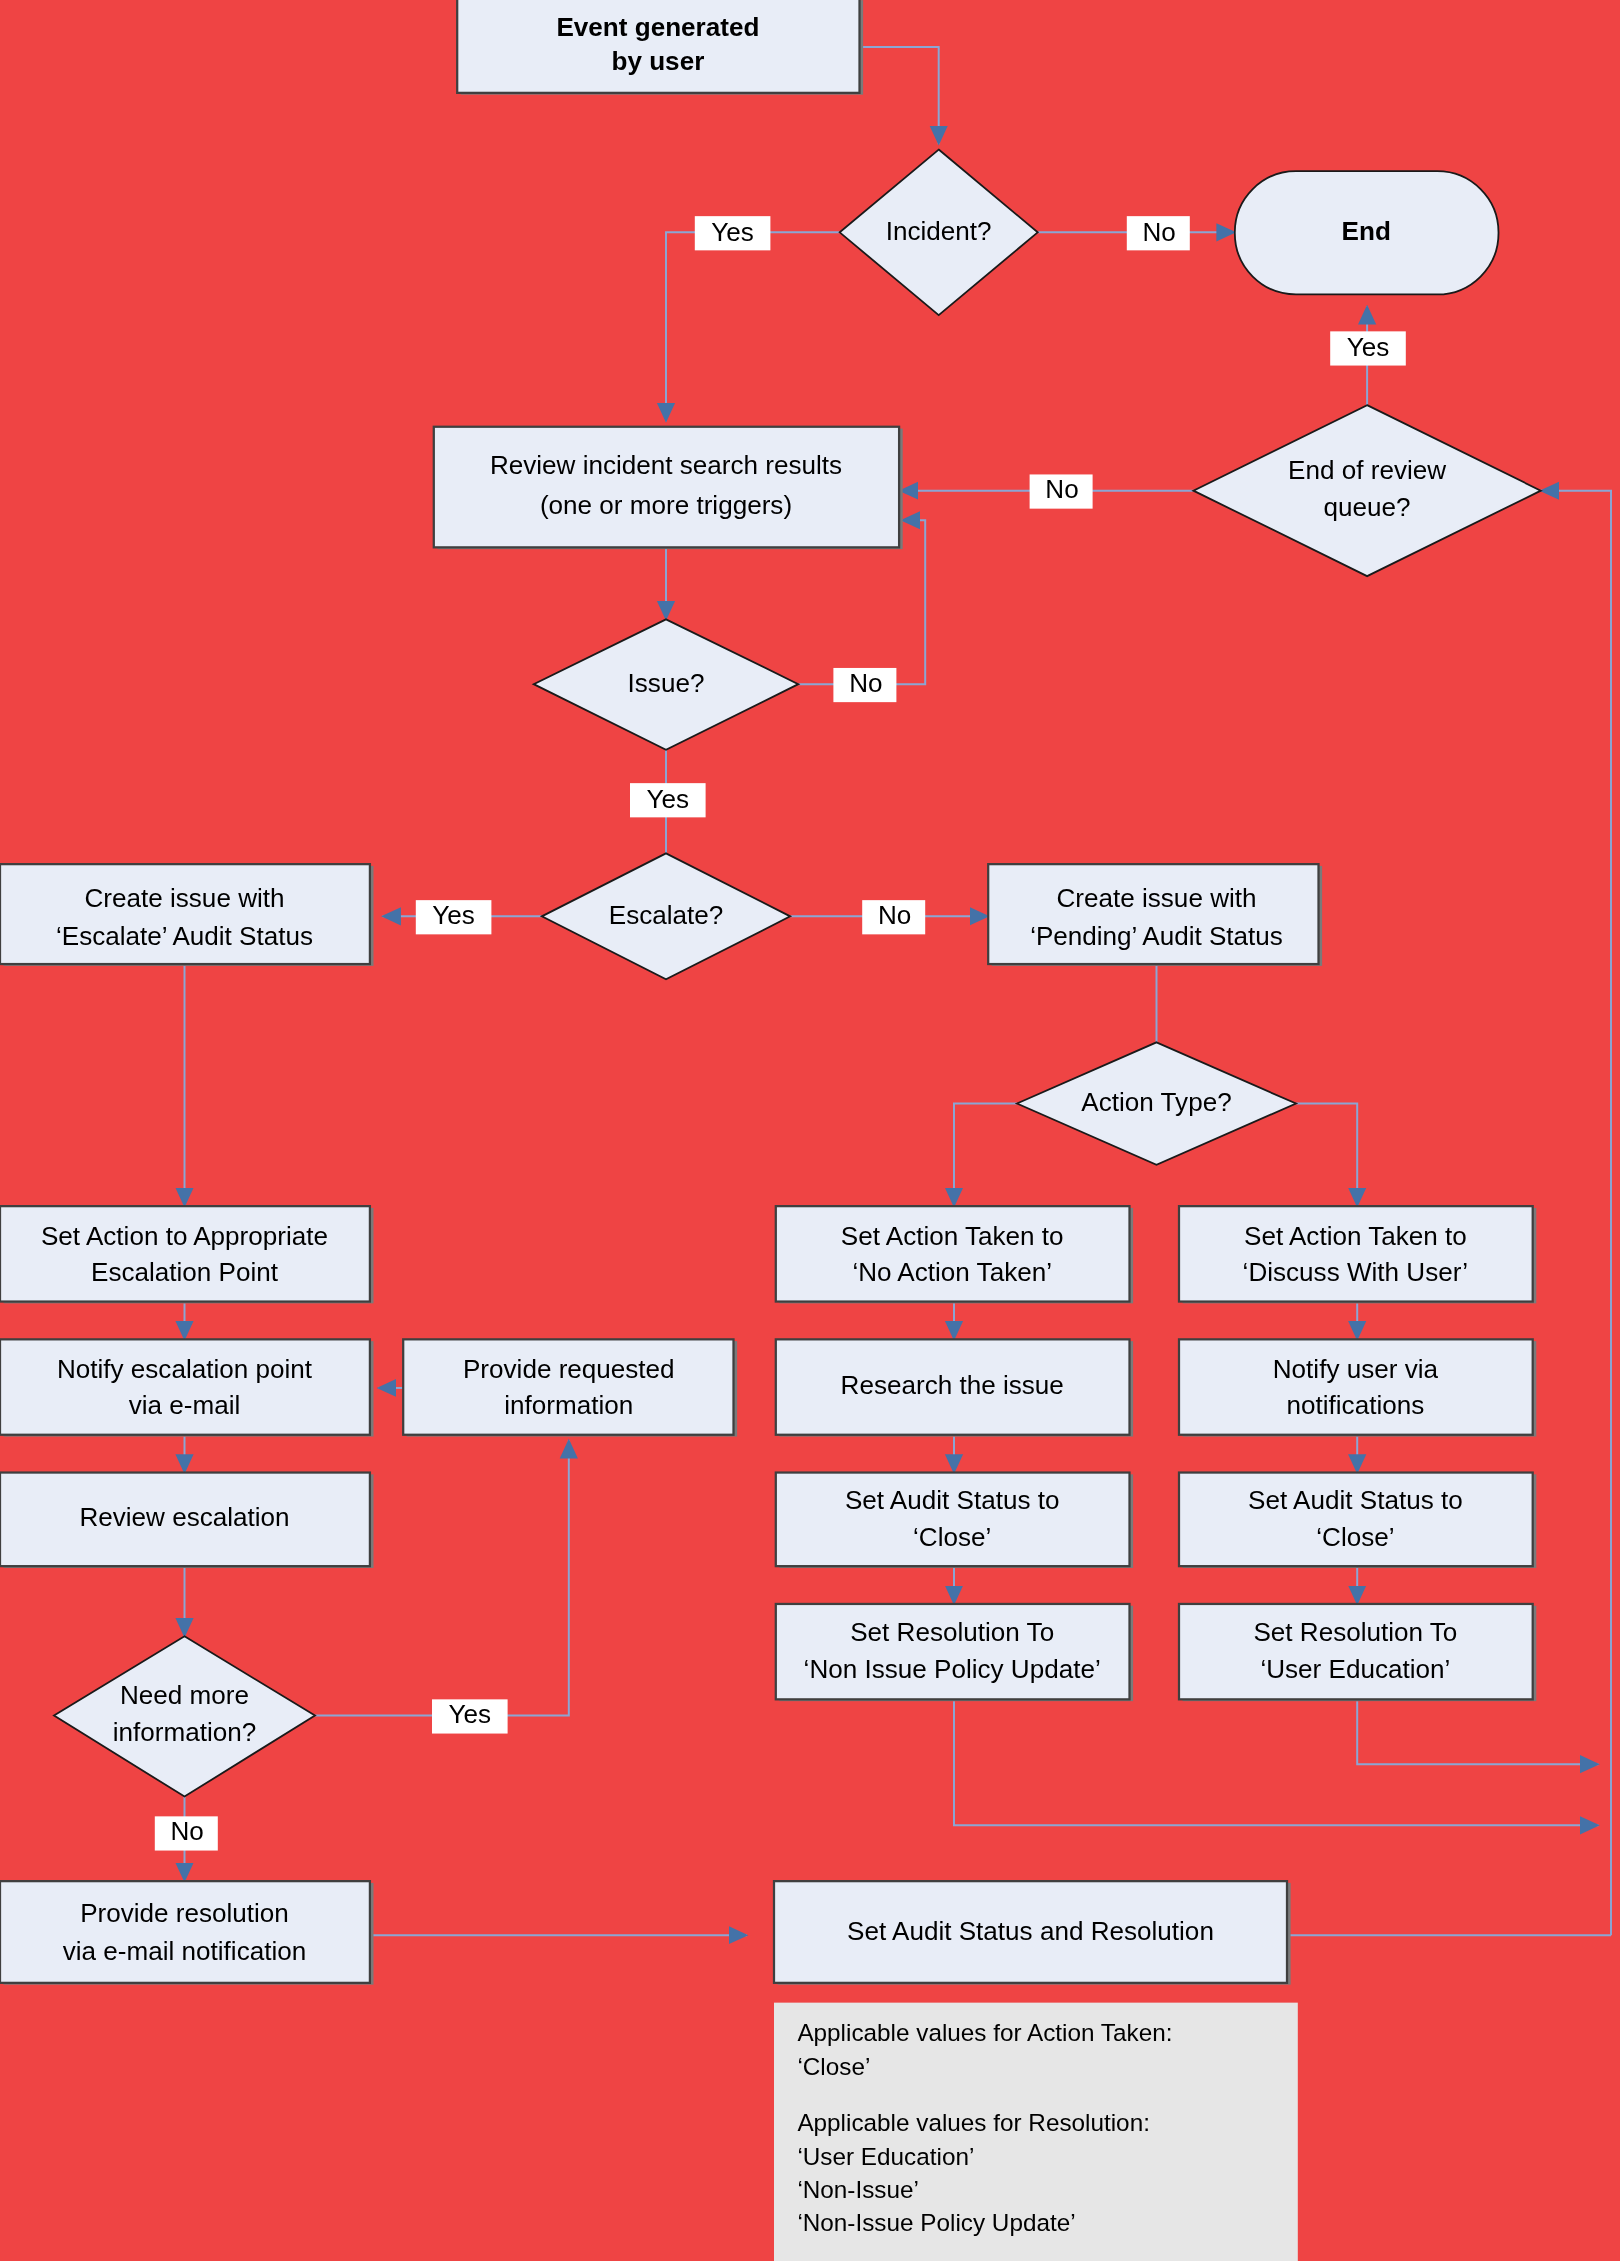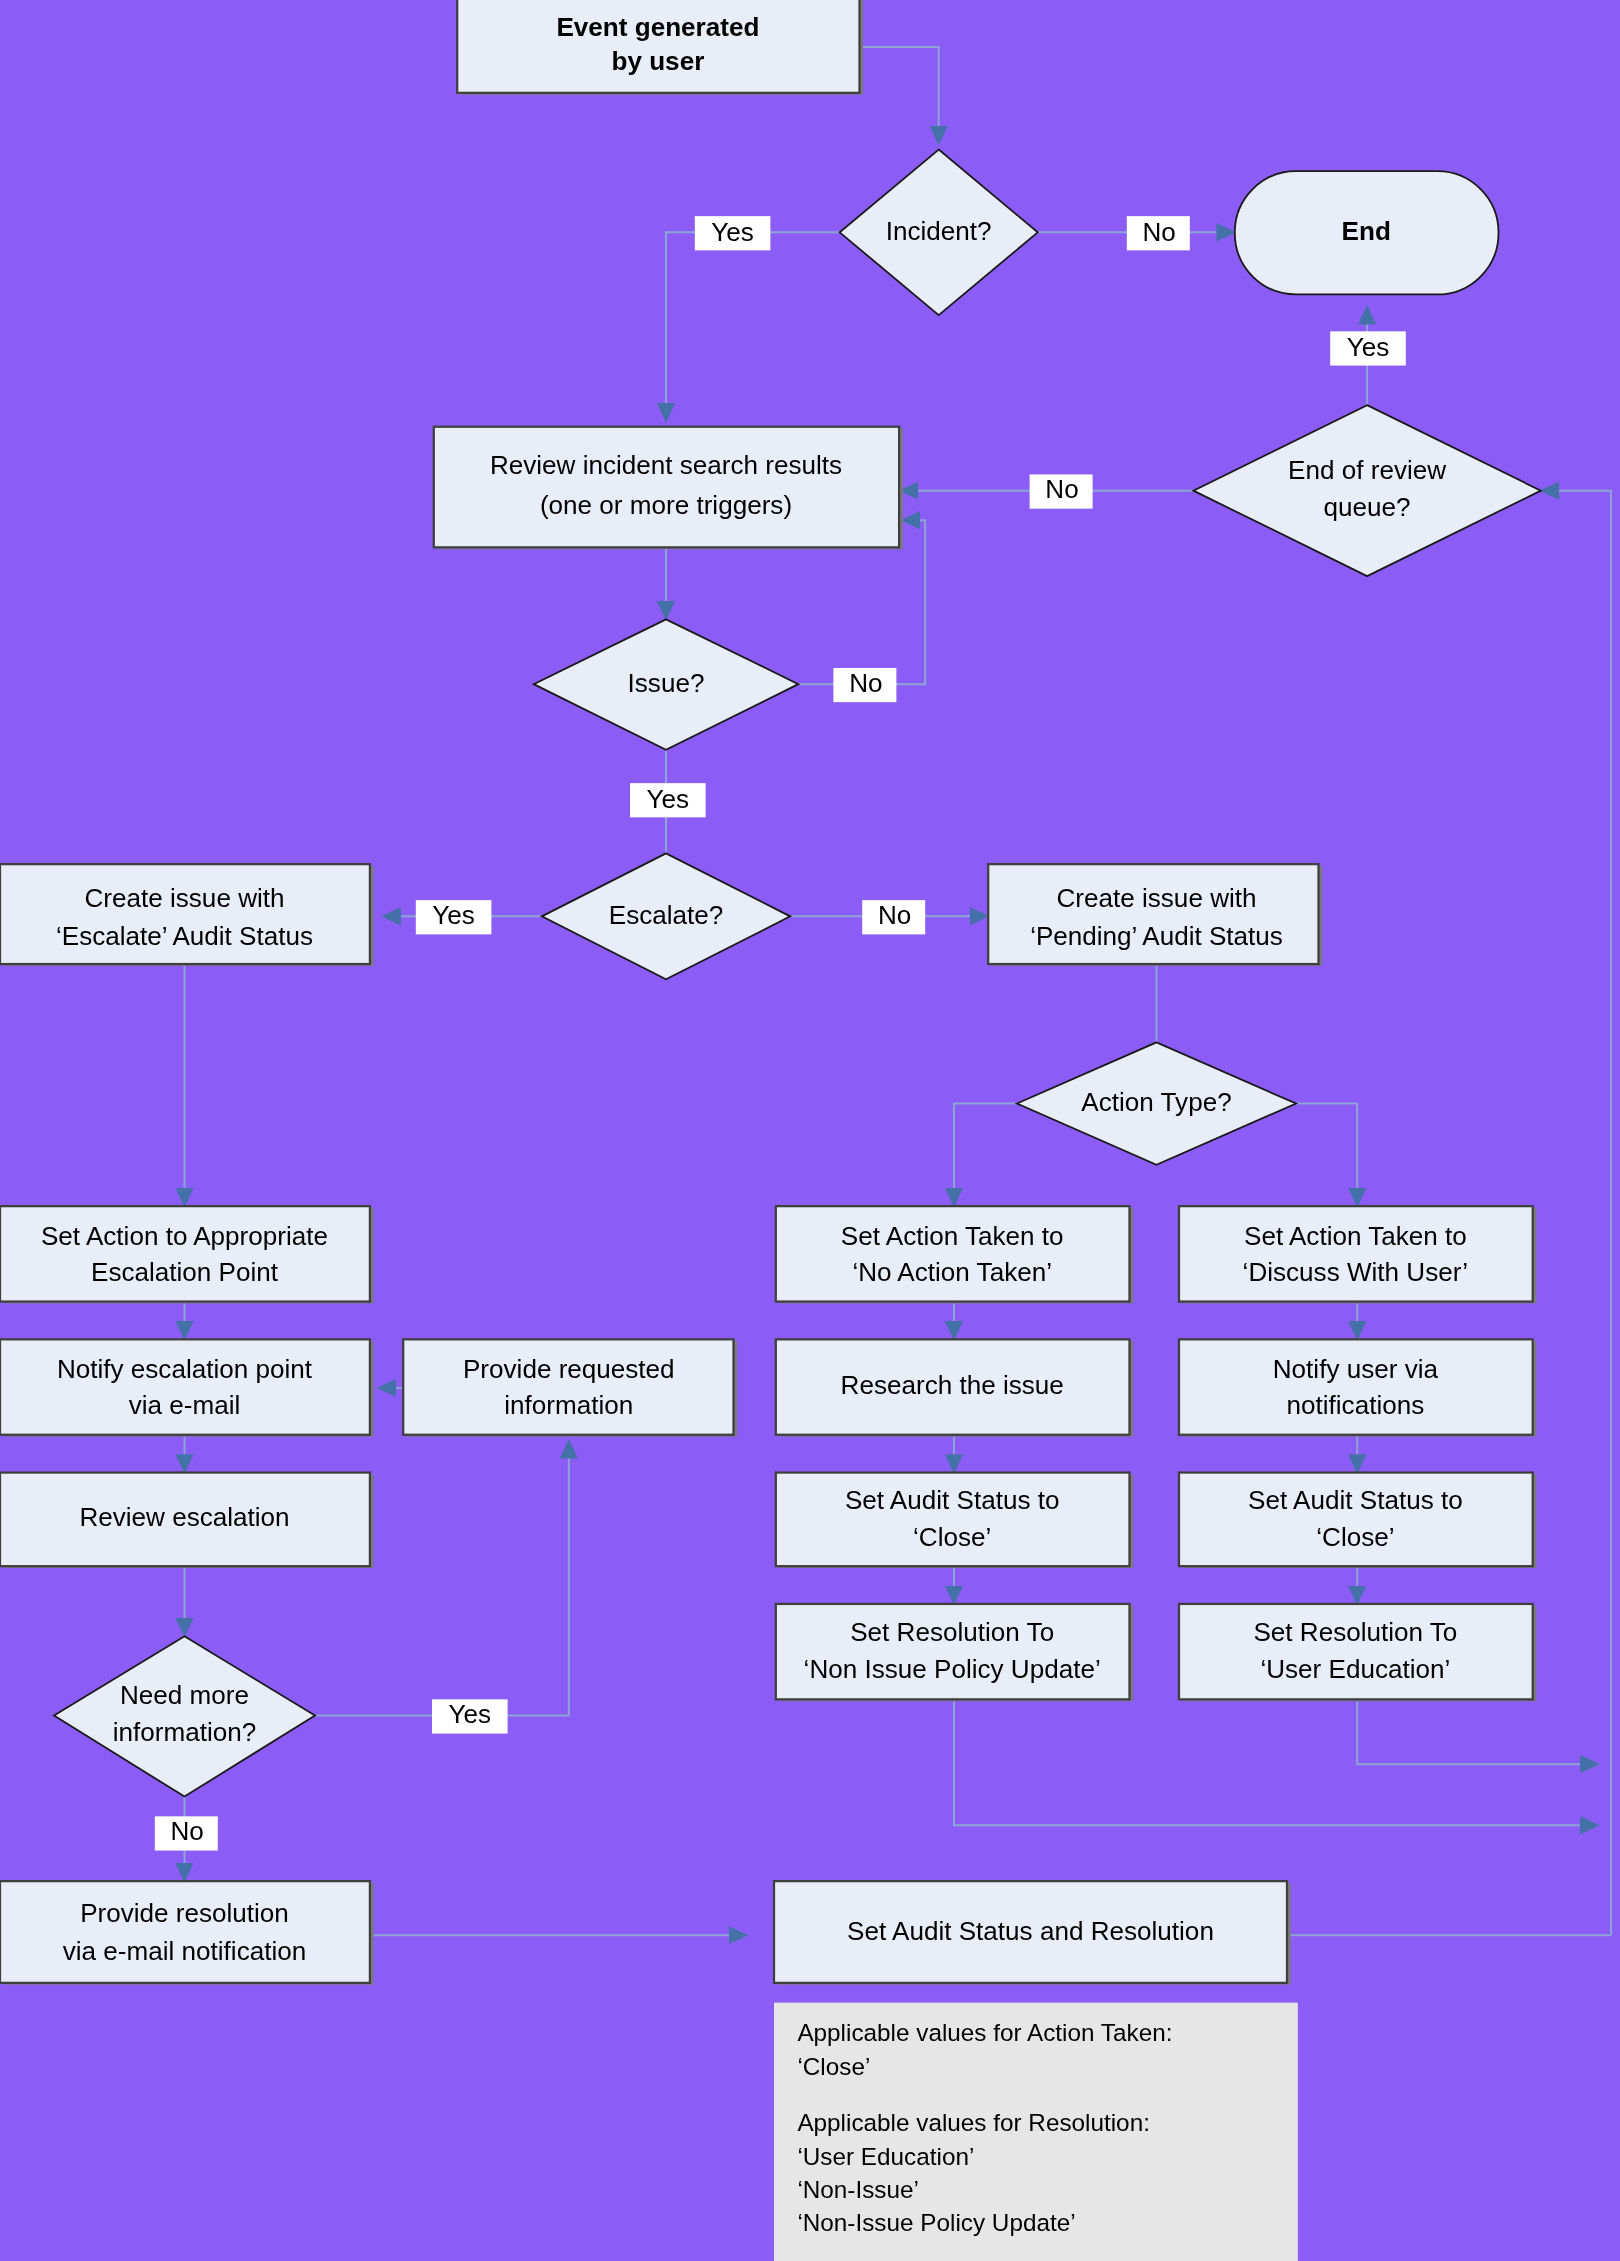--- a/index.html
+++ b/index.html
@@ -1,17 +1,17 @@
 <!DOCTYPE html>
 <html style="font-size:14.4px"><head>
 <meta charset="utf-8">
 <style>
   html,body{margin:0;padding:0;background:#ffffff;}
   body{font-family:"Liberation Sans",sans-serif;}
-  #stage{position:relative;width:1620px;height:2262px;background:#8b5cf6;overflow:hidden;}
+  #stage{position:relative;width:1620px;height:2262px;background:#ef4444;overflow:hidden;}
   svg{position:absolute;left:0;top:0;width:1620px;height:2262px;}
   .node-label{font-family:"Liberation Sans",sans-serif;font-size:29px;fill:#000;text-anchor:middle;dominant-baseline:middle;}
   .node-label.bold{font-weight:bold;}
   .edge-label{font-family:"Liberation Sans",sans-serif;font-size:29px;fill:#000;text-anchor:middle;dominant-baseline:middle;}
   .note-text{font-family:"Liberation Sans",sans-serif;font-size:27px;fill:#000;}
   .proc{fill:#e8edf7;stroke:#3f3f3f;stroke-width:2.5;}
   .proc-shadow{fill:#7a7a7a;}
   .dec{fill:#e8edf7;stroke:#1a1a1a;stroke-width:2;}
   .term{fill:#e8edf7;stroke:#1a1a1a;stroke-width:2;}
   .note{fill:#e6e6e6;stroke:none;}

